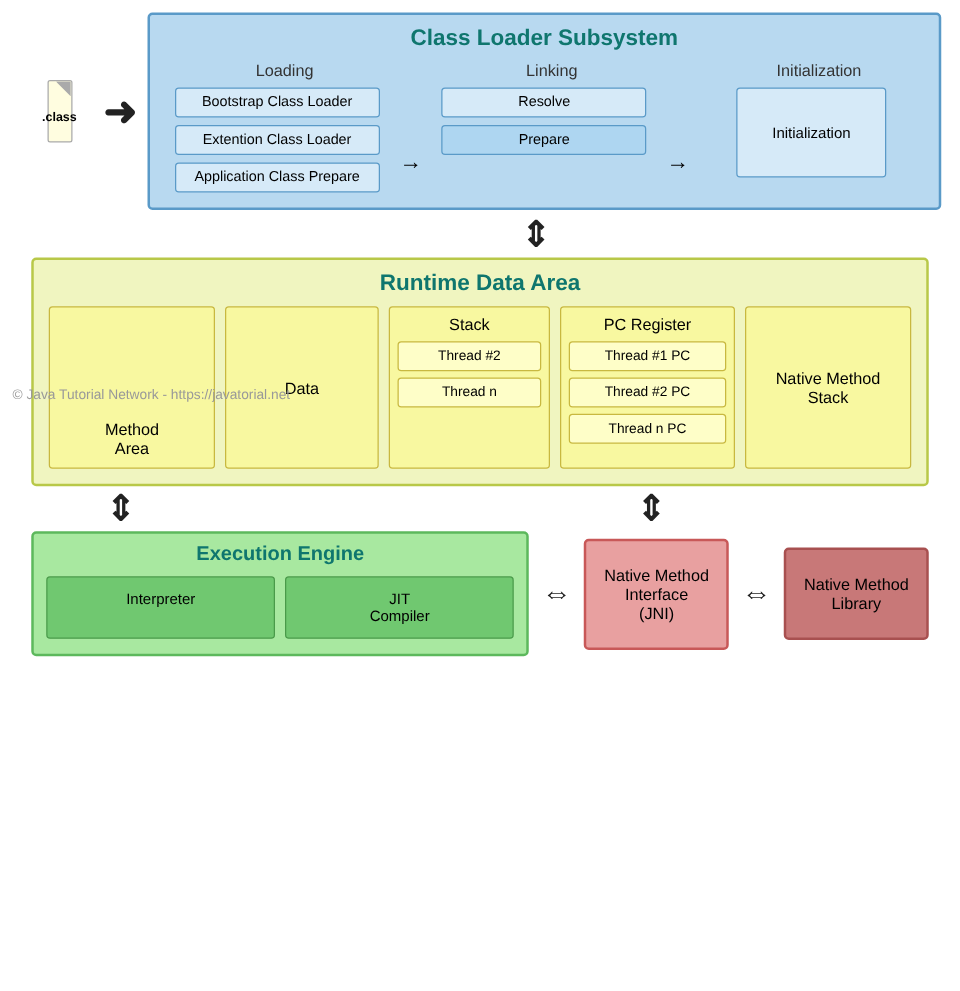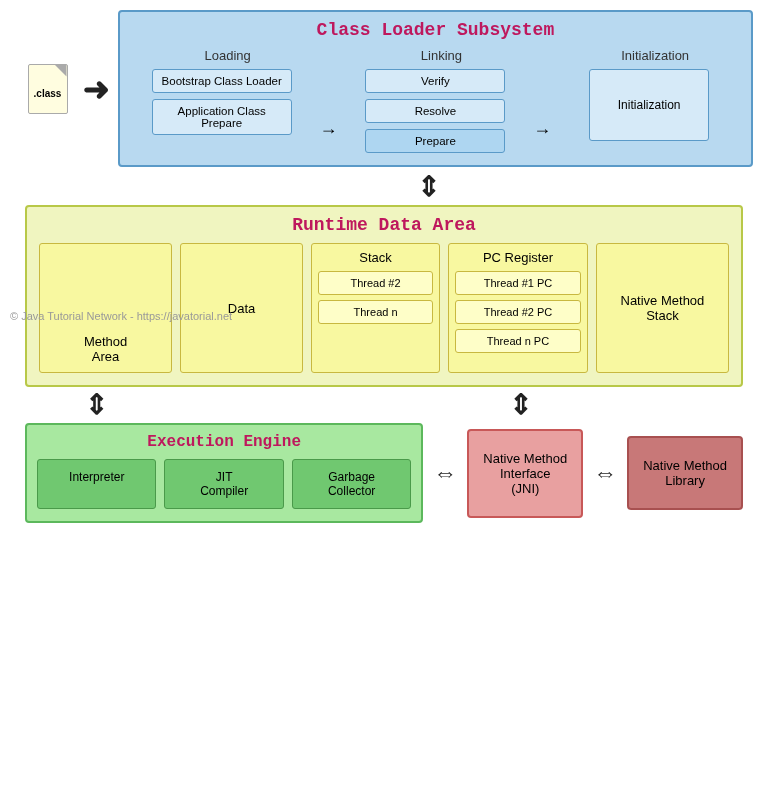--- a/index.html
+++ b/index.html
@@ -28,22 +28,21 @@
       margin-left: 90px;
       margin-right: 10px;
       position: relative;
     }
 
     .section-title {
       text-align: center;
       font-size: 18px;
       font-weight: bold;
       margin-bottom: 8px;
-      color: #be185d;
-      font-family: Liberation Mono, monospace;
+      color: #0f766e;
     }
 
     .cl-subsection {
       display: flex;
       flex-direction: column;
       align-items: center;
       flex: 1;
     }
 
     .cl-subsection-title {
@@ -61,21 +60,21 @@
       width: 100%;
     }
 
     .cl-box {
       background: #d6eaf8;
       border: 1.5px solid #5a9ac8;
       border-radius: 3px;
       padding: 5px 8px;
       font-size: 11.5px;
       text-align: center;
-      width: 140px;
+      width: 164px;
     }
 
     .linking-boxes {
       display: flex;
       flex-direction: column;
       gap: 6px;
       align-items: center;
     }
 
     .init-box {
@@ -90,21 +89,21 @@
 
     .arrow-right {
       font-size: 18px;
       color: #000;
       margin: 0 4px;
       align-self: center;
       font-weight: bold;
     }
 
     .class-file-icon {
-      width: 40px;
+      width: 20px;
       height: 50px;
       background: #fffde0;
       border: 1.5px solid #aaa;
       border-radius: 2px;
       position: relative;
       display: flex;
       align-items: center;
       justify-content: center;
       font-size: 10px;
       font-weight: bold;
@@ -301,30 +300,30 @@
 
     <div class="class-loader-section" style="flex:1; margin-left:0; margin-right:0;">
       <div class="section-title">Class Loader Subsystem</div>
 
       <div style="display:flex; align-items:flex-start; gap:4px;">
 
         <div class="cl-subsection">
           <div class="cl-subsection-title">Loading</div>
           <div class="cl-boxes">
             <div class="cl-box">Bootstrap Class Loader</div>
+            <div class="cl-box">Extention Class Loader</div>
             <div class="cl-box">Application Class Prepare</div>
           </div>
         </div>
 
         <div class="arrow-right" style="margin-top:55px;">→</div>
 
         <div class="cl-subsection">
           <div class="cl-subsection-title">Linking</div>
           <div class="linking-boxes">
-            <div class="cl-box">Verify</div>
             <div class="cl-box">Resolve</div>
             <div class="cl-box" style="background:#aed6f1;">Prepare</div>
           </div>
         </div>
 
         <div class="arrow-right" style="margin-top:55px;">→</div>
 
         <div class="cl-subsection">
           <div class="cl-subsection-title">Initialization</div>
           <div class="init-box">Initialization</div>
@@ -381,21 +380,20 @@
   </div>
 
   <div style="display:flex; align-items:center; gap:10px; margin: 0 10px;">
 
     <div style="flex:1.6;">
       <div class="exec-engine">
         <div class="section-title" style="font-size:16px; margin-bottom:8px;">Execution Engine</div>
         <div class="exec-inner">
           <div class="exec-box">Interpreter</div>
           <div class="exec-box">JIT<br>Compiler</div>
-          <div class="exec-box">Garbage<br>Collector</div>
         </div>
       </div>
     </div>
 
     <div class="h-arrow">⇔</div>
 
     <div class="native-interface">
       <span>Native Method<br>Interface<br>(JNI)</span>
     </div>
 

